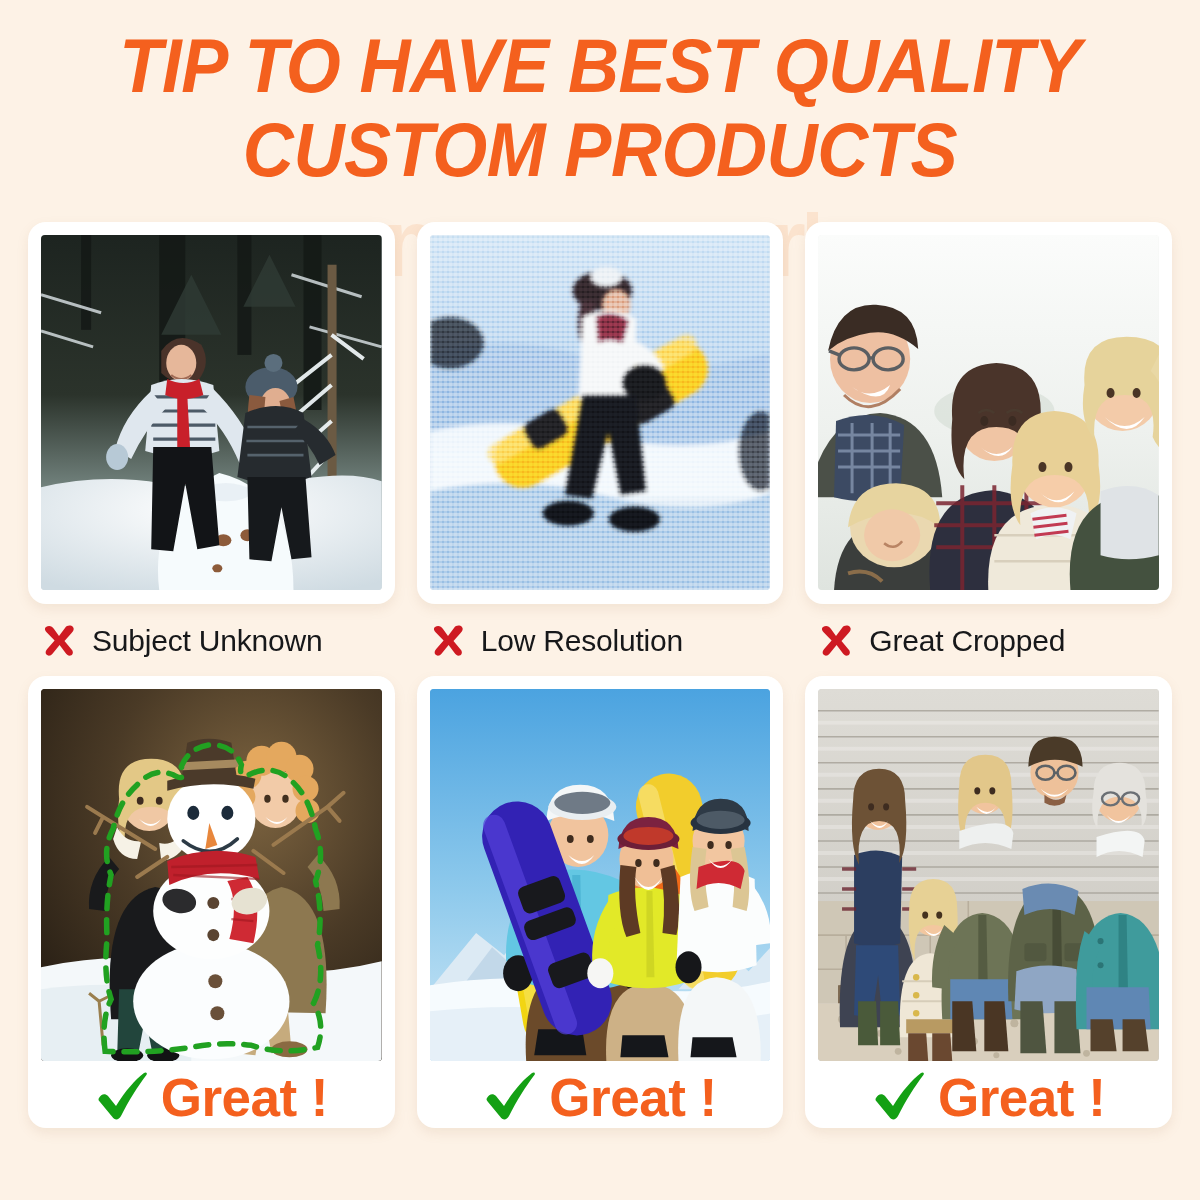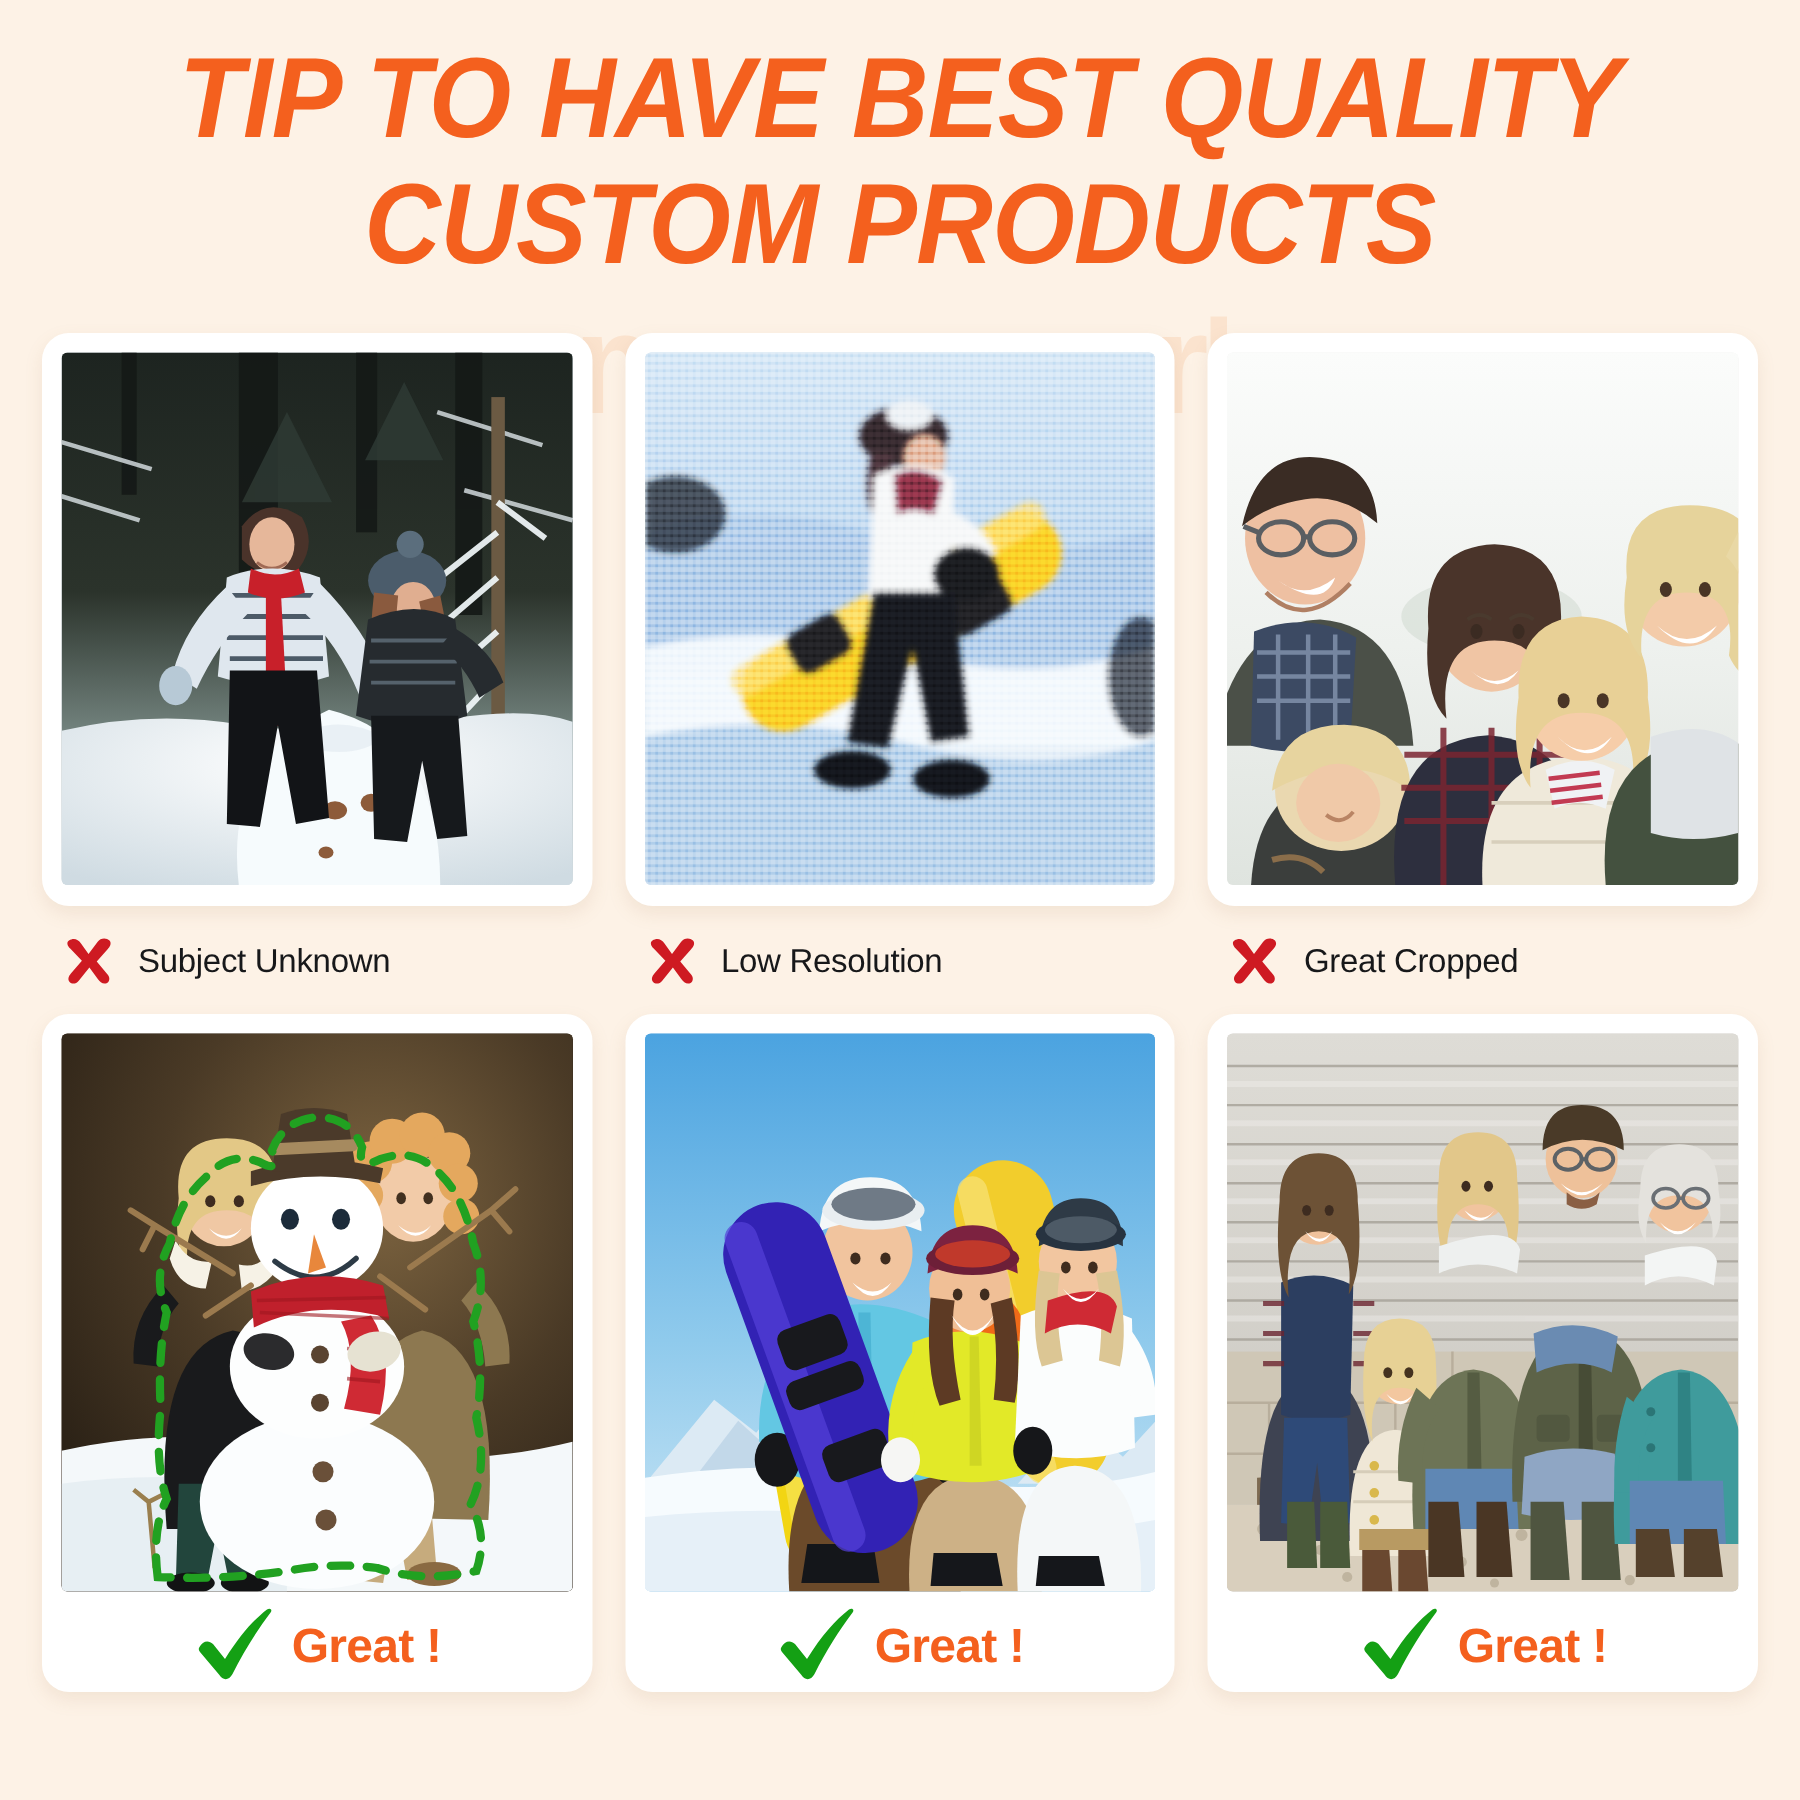--- a/index.html
+++ b/index.html
@@ -98,37 +98,37 @@
 
   
   .bad-label {
     display: flex;
     align-items: center;
     gap: 14px;
     padding: 14px 0 0 12px;
     height: 60px;
   }
   .bad-label .txt {
-    font-size: 22px;
+    font-size: 30px;
     font-weight: 500;
     color: #17181A;
     letter-spacing: -0.2px;
     white-space: nowrap;
   }
 
   
   .good-label {
     display: flex;
     align-items: center;
     justify-content: center;
     gap: 12px;
     height: 72px;
   }
   .good-label .txt {
-    font-size: 32px;
+    font-size: 53px;
     font-weight: 700;
     color: #F4601E;
     letter-spacing: -0.5px;
     white-space: nowrap;
   }
 
   .ico { flex: 0 0 auto; display: block; }
 
   
   .ph-svg { display: block; width: 100%; height: 100%; }

